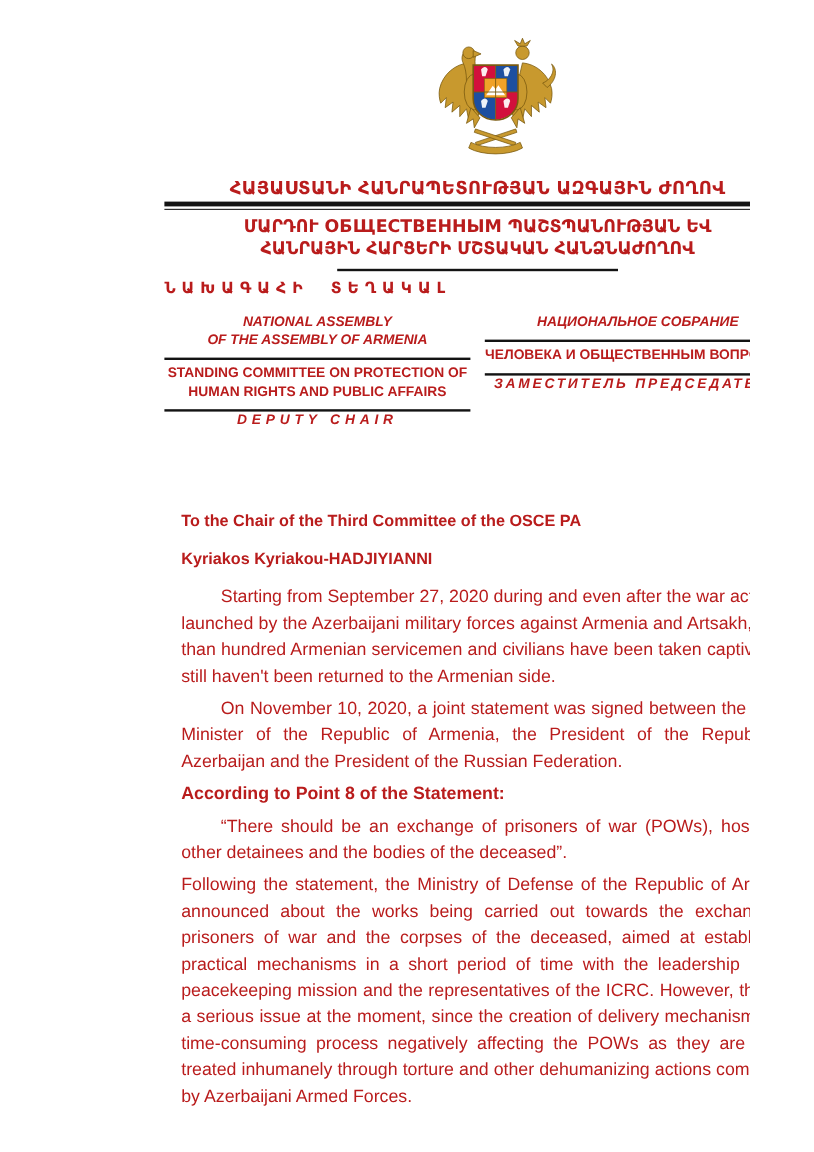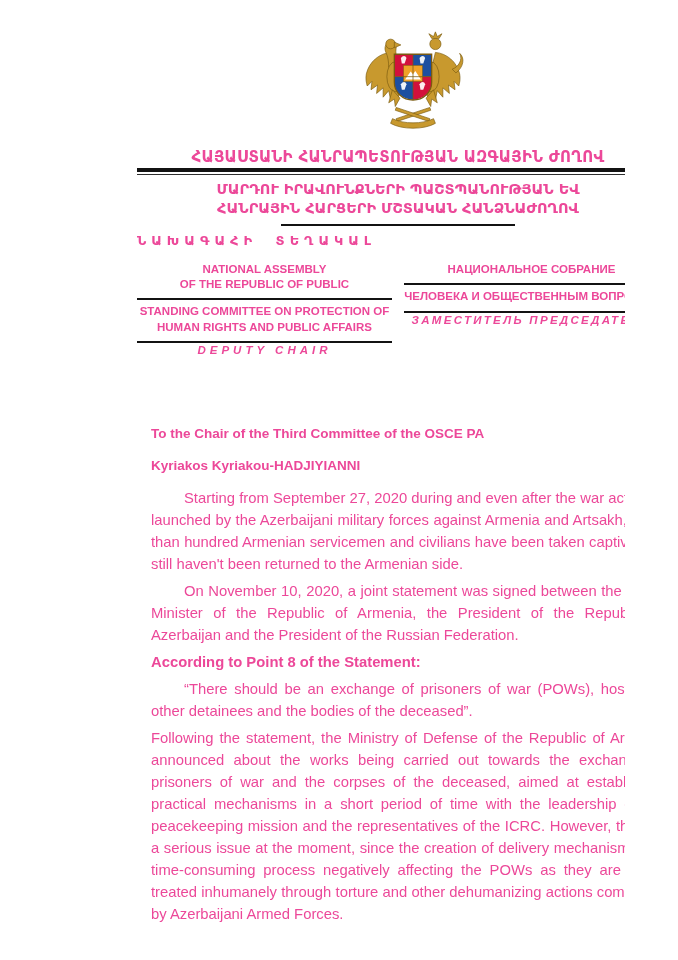--- a/index.html
+++ b/index.html
@@ -1,32 +1,32 @@
 <!DOCTYPE html>
 <html><head>
 <meta charset="utf-8">
 <style>
   html,body{margin:0;padding:0;background:#ffffff;}
   body{display:flex;justify-content:center;}
   .page{
     width:572px;height:960px;background:#ffffff;overflow:hidden;
-    color:#ec4899;font-family:"Liberation Sans",sans-serif;position:relative;
+    color:#b91c1c;font-family:"Liberation Sans",sans-serif;position:relative;
   }
   
   .header-wrap{margin:30px 0 0 84px;width:522px;}
   .emblem-row{display:flex;justify-content:center;padding-left:30px;}
   .am{font-family:"DejaVu Sans",sans-serif;}
   .assembly-am{font-size:15px;font-weight:bold;text-align:center;letter-spacing:0.3px;margin-top:6px;}
   .rule-thick{margin-top:2px;height:2px;border-top:4px solid #131313;border-bottom:1px solid #2e2e2e;}
   .committee-am{font-size:14.5px;font-weight:bold;text-align:center;line-height:19px;margin-top:5px;}
   .short-rule{width:234px;margin:6px auto 0;border-top:2px solid #131313;}
   .title-am{font-size:13px;font-weight:bold;text-align:left;letter-spacing:5px;word-spacing:9px;margin-top:7px;}
   .columns{display:flex;gap:12px;margin-top:14px;}
   .col{flex:1;text-align:center;}
-  .col-name{font-weight:bold;font-size:11.5px;line-height:15px;}
+  .col-name{font-weight:bold;font-size:11.5px;line-height:15px;font-style:italic;}
   .col-rule{border-top:2px solid #131313;margin-top:6px;}
   .col-committee{font-weight:bold;font-size:11.5px;line-height:15.5px;margin-top:4px;}
   .col-title{font-weight:bold;font-style:italic;font-size:11.5px;margin-top:1px;white-space:nowrap;}
   .col-title.en{letter-spacing:4px;}
   .col-title.ru{letter-spacing:2.3px;}
   
   .body-wrap{margin-left:98px;width:514px;font-size:14.8px;line-height:22px;text-align:justify;}
   .addressee{margin-top:62px;font-weight:bold;font-size:13.5px;line-height:32px;}
   .salutation{margin:27px 0 0;text-indent:33px;text-align:left;}
   p.para{margin:5px 0 0;}
@@ -88,33 +88,33 @@
           <path d="M40 26 H80 V56 C80 67 71 75 60 75 C49 75 40 67 40 56 Z" fill="none" stroke="#7a5a10" stroke-width="1.4"></path>
         </g>
       </svg>
     </div>
 
     <div class="assembly-am am">ՀԱՅԱՍՏԱՆԻ ՀԱՆՐԱՊԵՏՈՒԹՅԱՆ ԱԶԳԱՅԻՆ ԺՈՂՈՎ</div>
 
     <div class="rule-thick"></div>
 
     <div class="committee-am am">
-      <div>ՄԱՐԴՈՒ ԻՐԱՎՈՒՆՔՆԵՐԻ ՊԱՇՏՊԱՆՈՒԹՅԱՆ ԵՎ</div>
+      <div>ՄԱՐԴՈՒ ОБЩЕСТВЕННЫМ ՊԱՇՏՊԱՆՈՒԹՅԱՆ ԵՎ</div>
       <div>ՀԱՆՐԱՅԻՆ ՀԱՐՑԵՐԻ ՄՇՏԱԿԱՆ ՀԱՆՁՆԱԺՈՂՈՎ</div>
     </div>
 
     <div class="short-rule"></div>
 
     <div class="title-am am">ՆԱԽԱԳԱՀԻ ՏԵՂԱԿԱԼ</div>
 
     <div class="columns">
       <div class="col">
         <div class="col-name">
           <div>NATIONAL ASSEMBLY</div>
-          <div>OF THE REPUBLIC OF PUBLIC</div>
+          <div>OF THE ASSEMBLY OF ARMENIA</div>
         </div>
         <div class="col-rule"></div>
         <div class="col-committee">
           <div>STANDING COMMITTEE ON PROTECTION OF</div>
           <div>HUMAN RIGHTS AND PUBLIC AFFAIRS</div>
         </div>
         <div class="col-rule"></div>
         <div class="col-title en">DEPUTY CHAIR</div>
       </div>
 

